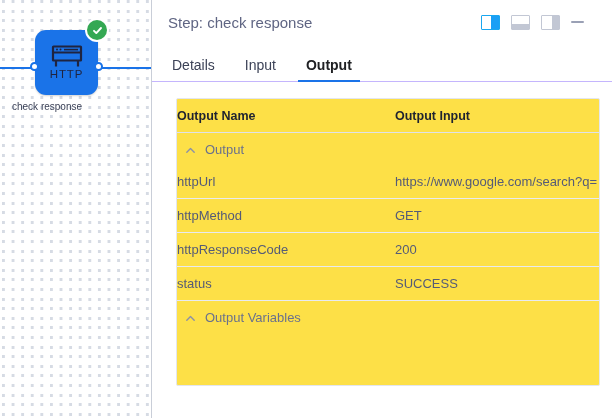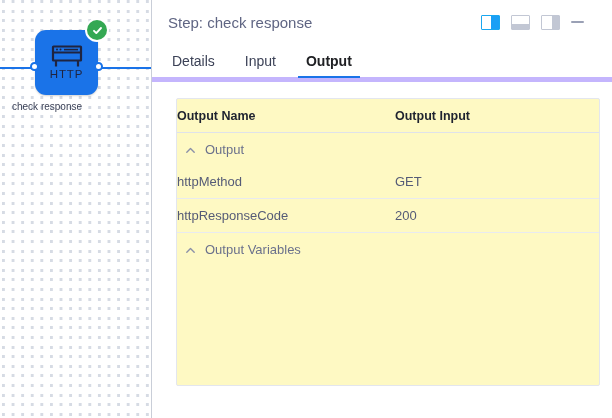--- a/index.html
+++ b/index.html
@@ -173,21 +173,21 @@
     border-radius: 1px;
   }
 
   .tabs {
     display: flex;
     align-items: flex-end;
     gap: 26px;
     padding: 0 0 0 18px;
     height: 38px;
     flex: none;
-    border-bottom: 5px solid #c4b5fd;
+    border-bottom: 1px solid #c4b5fd;
     box-sizing: border-box;
   }
   .tab {
     font-size: 14px;
     color: #3c4257;
     padding: 0 2px 9px 2px;
     position: relative;
     line-height: 1;
   }
   .tab.active {
@@ -207,21 +207,21 @@
   .panel-body {
     flex: 1;
     padding: 16px 12px 0 24px;
     box-sizing: border-box;
     overflow: hidden;
   }
 
   .table-card {
     border: 1px solid #e3e6ee;
     border-radius: 2px;
-    background: #fef9c3;
+    background: #fde047;
     box-sizing: border-box;
     height: 288px;
     overflow: hidden;
   }
 
   table.out-table {
     width: 100%;
     border-collapse: collapse;
     table-layout: fixed;
     font-size: 13px;
@@ -352,26 +352,34 @@
                     <svg viewBox="0 0 11 11" xmlns="http://www.w3.org/2000/svg">
                       <path d="M1.8 7.2 L5.5 3.6 L9.2 7.2" fill="none" stroke="#8b90a8" stroke-width="1.4" stroke-linecap="round" stroke-linejoin="round"></path>
                     </svg>
                   </span>
                   <span>Output</span>
                 </span>
               </td>
             </tr>
 
             <tr class="data-row">
+              <td class="name-cell">httpUrl</td>
+              <td class="value-cell">https://www.google.com/search?q=</td>
+            </tr>
+            <tr class="data-row">
               <td class="name-cell">httpMethod</td>
               <td class="value-cell">GET</td>
             </tr>
             <tr class="data-row">
               <td class="name-cell">httpResponseCode</td>
               <td class="value-cell">200</td>
+            </tr>
+            <tr class="data-row">
+              <td class="name-cell">status</td>
+              <td class="value-cell">SUCCESS</td>
             </tr>
 
             <tr class="group-row">
               <td colspan="2">
                 <span class="group-label">
                   <span class="chev">
                     <svg viewBox="0 0 11 11" xmlns="http://www.w3.org/2000/svg">
                       <path d="M1.8 7.2 L5.5 3.6 L9.2 7.2" fill="none" stroke="#8b90a8" stroke-width="1.4" stroke-linecap="round" stroke-linejoin="round"></path>
                     </svg>
                   </span>

